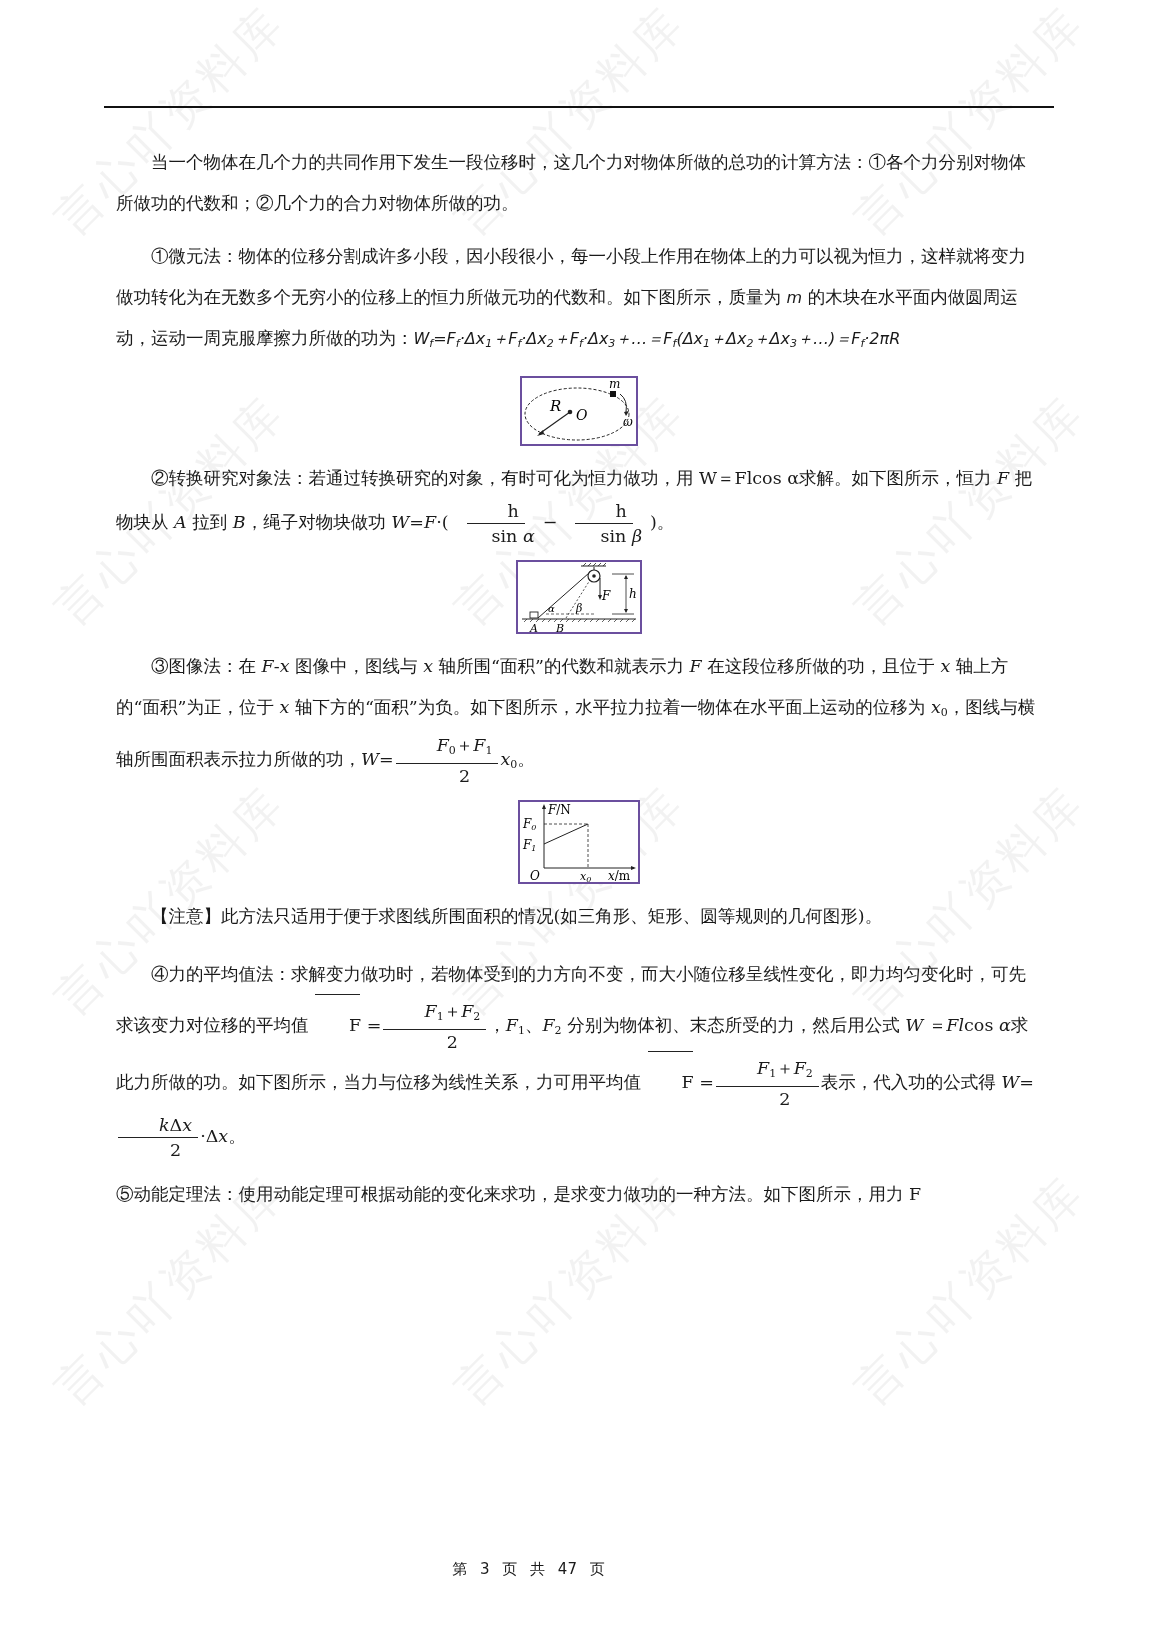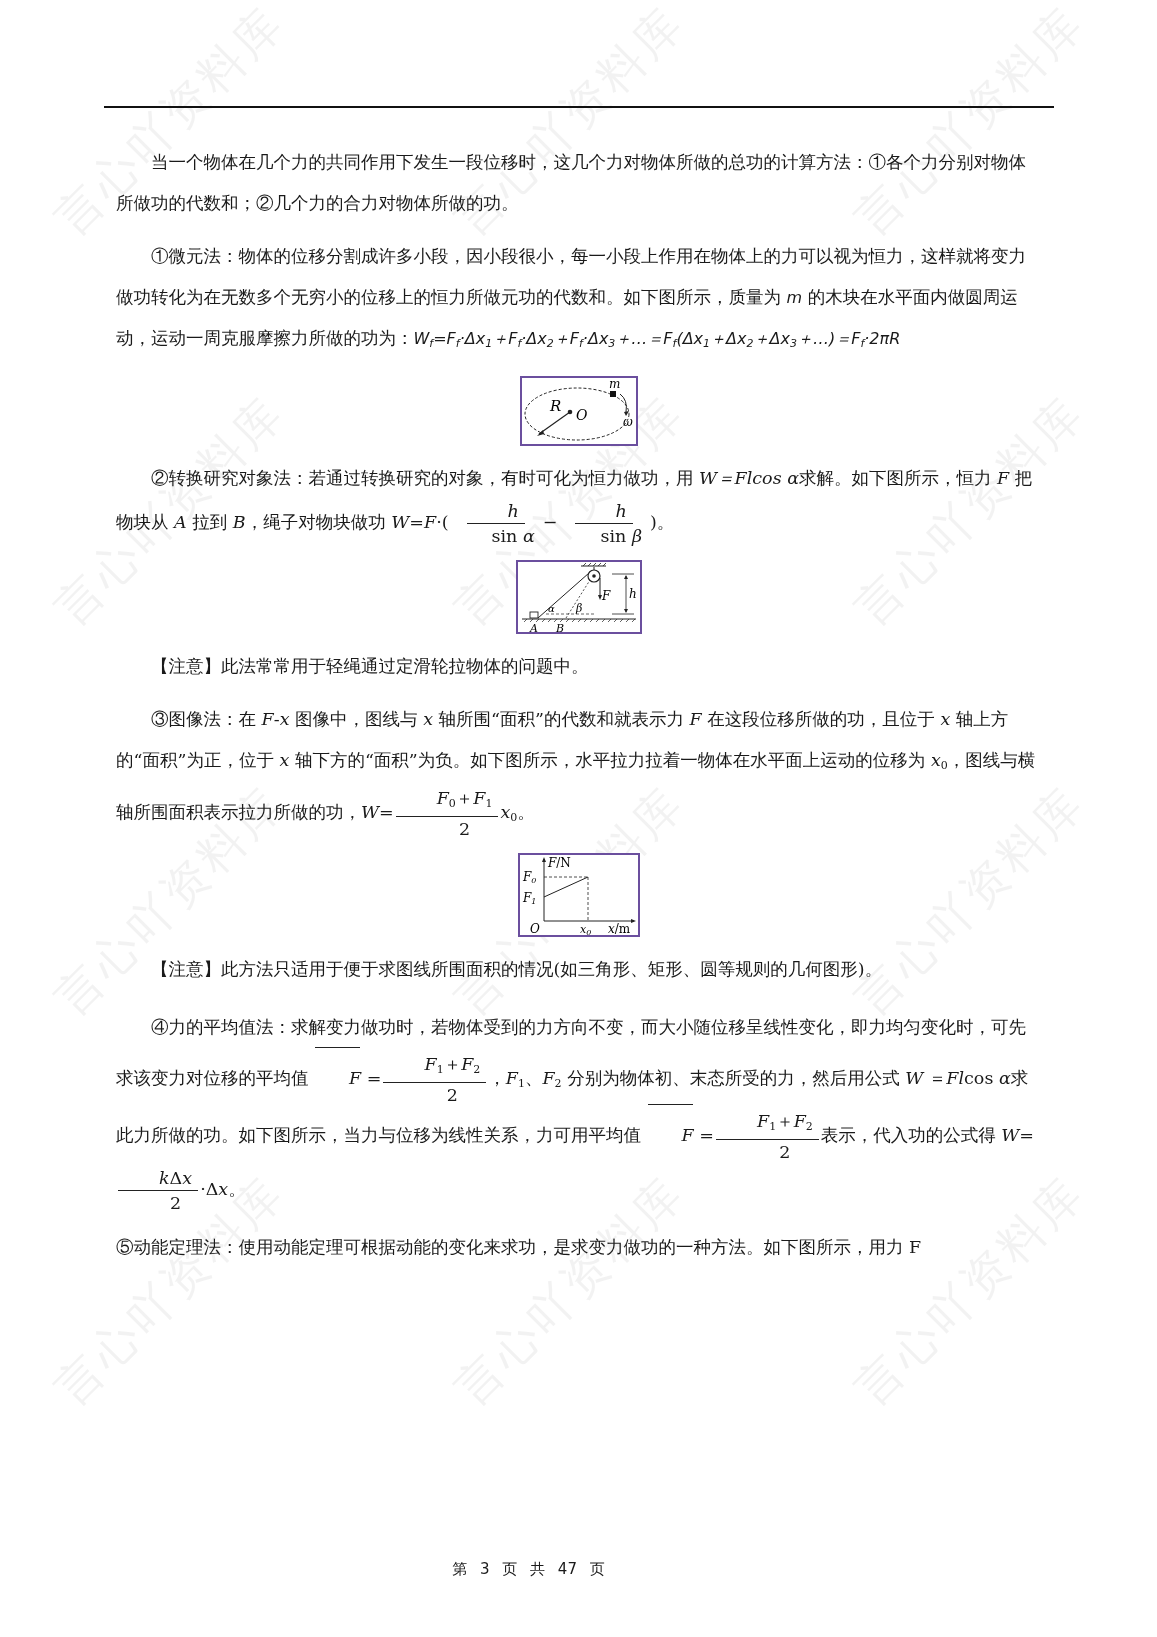--- a/index.html
+++ b/index.html
@@ -10,21 +10,21 @@
   }
   .watermark {
     position: absolute; font-family: "DejaVu Sans", sans-serif;
     font-size: 46px; color: rgba(0,0,0,0.05); transform: rotate(-45deg);
     white-space: nowrap; pointer-events: none; letter-spacing: 4px;
   }
   .rule { position: absolute; left: 104px; top: 106px; width: 950px; height: 2px; background: #111; }
   .content { position: absolute; left: 104px; top: 130px; width: 950px; font-size: 17.5px; line-height: 41px; }
   p { margin: 12px; }
   .indent { text-indent: 35px; }
-  .it { font-style: italic; }
+  .it { }
   .sf { font-family: "DejaVu Sans", "Liberation Sans", sans-serif; font-style: italic; font-size: 16px; }
   sub { font-size: 11px; vertical-align: -3px; }
   .frac { display: inline-flex; flex-direction: column; align-items: center; vertical-align: middle; margin: 0 2px; line-height: 24px; }
   .frac .num { border-bottom: 1px solid #222; padding: 0 6px; }
   .frac .den { padding: 0 6px; }
   .fig { display: flex; justify-content: center; margin: 6px 0 8px 0; }
   .fig svg { display: block; }
   .bar { position: relative; display: inline-block; }
   .bar::before { content: ""; position: absolute; left: 1px; right: 1px; top: -6px; border-top: 1.3px solid #222; }
   .footer { position: absolute; left: 0; width: 1057px; top: 1560px; text-align: center; font-family: "DejaVu Sans", sans-serif; font-size: 15px; word-spacing: 8px; }
@@ -127,21 +127,20 @@
           <line x1="98" y1="62" x2="101" y2="59"></line>
           <line x1="104" y1="62" x2="107" y2="59"></line>
           <line x1="110" y1="62" x2="113" y2="59"></line>
           <line x1="116" y1="62" x2="119" y2="59"></line>
       </g>
       <text x="14" y="72" font-size="11" font-style="italic" font-family="DejaVu Serif, serif">A</text>
       <text x="40" y="72" font-size="11" font-style="italic" font-family="DejaVu Serif, serif">B</text>
     </svg>
   </div>
 
-  <p class="indent">【注意】此法常常用于轻绳通过定滑轮拉物体的问题中。</p>
 
   <p class="indent">③图像法：在 <i>F</i>-<i>x</i> 图像中，图线与 <i>x</i> 轴所围“面积”的代数和就表示力 <i>F</i> 在这段位移所做的功，且位于 <i>x</i> 轴上方的“面积”为正，位于 <i>x</i> 轴下方的“面积”为负。如下图所示，水平拉力拉着一物体在水平面上运动的位移为 <i>x</i><sub>0</sub>，图线与横轴所围面积表示拉力所做的功，<i>W</i>=<span class="frac">
         <span class="num"><i>F</i><sub>0</sub>＋<i>F</i><sub>1</sub></span>
         <span class="den">2</span>
       </span><i>x</i><sub>0</sub>。</p>
 
   <div class="fig">
     <svg width="122" height="84" viewBox="0 0 122 84">
       <rect x="1" y="1" width="120" height="82" fill="#fff" stroke="#6b4f9e" stroke-width="2"></rect>
       <line x1="26" y1="68" x2="26" y2="6" stroke="#222" stroke-width="1"></line>

